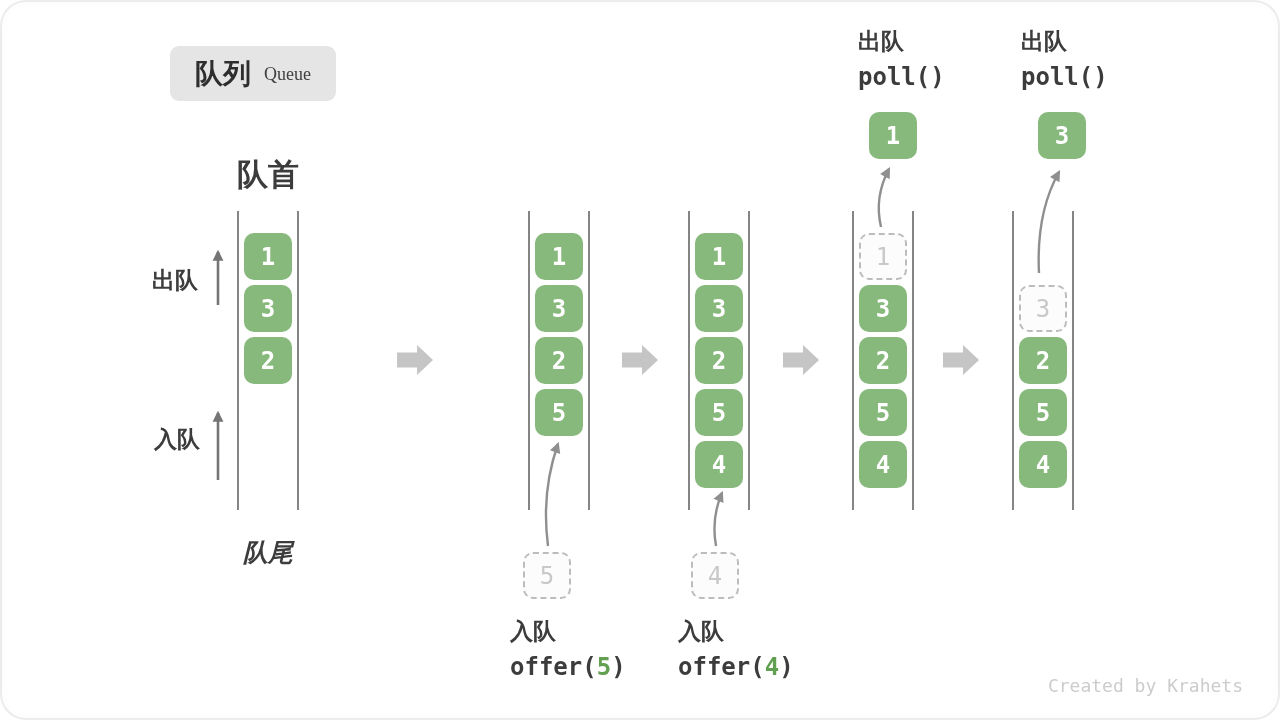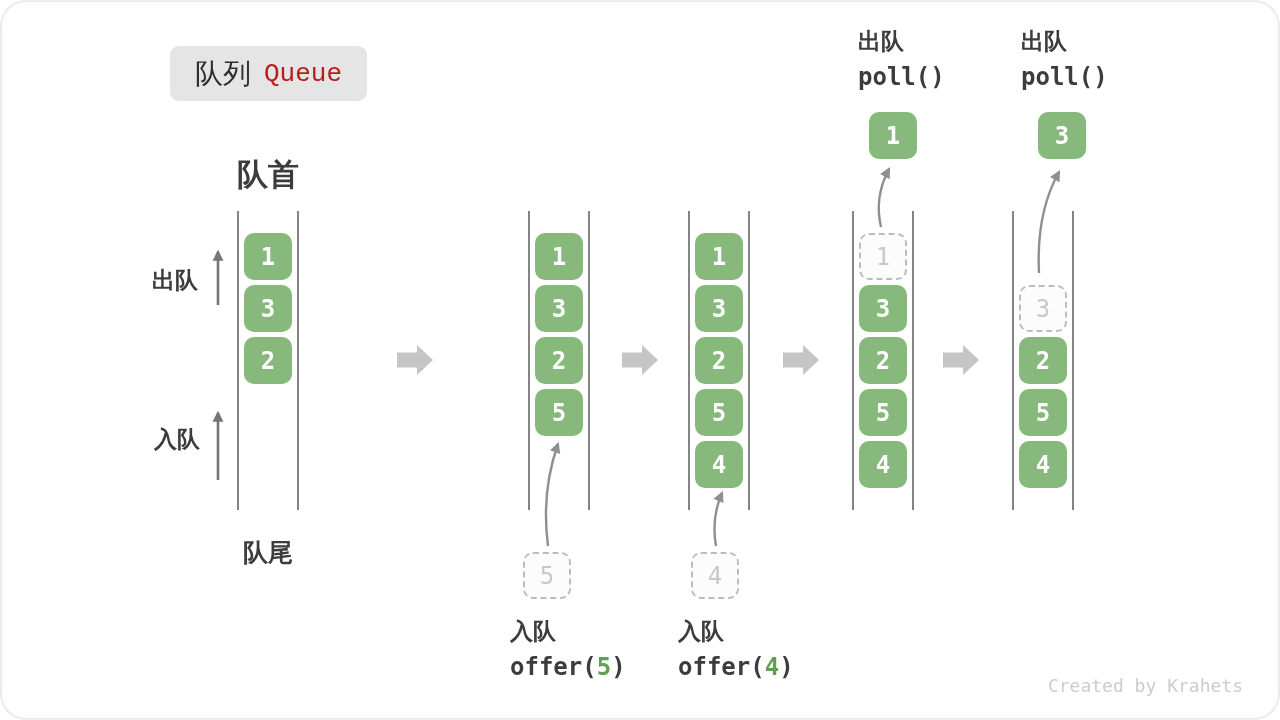--- a/index.html
+++ b/index.html
@@ -6,26 +6,26 @@
   .canvas{position:relative;width:1280px;height:720px;background:#fff;border-radius:26px;
           box-shadow: inset 0 0 0 2px #ececec, inset 0 0 10px rgba(0,0,0,0.03);
           font-family:"Liberation Sans",sans-serif;}
   #overlay{position:absolute;left:0;top:0;}
   #states{position:absolute;left:0;top:0;width:100%;height:100%;}
   .state{position:absolute;left:0;top:0;width:100%;height:100%;pointer-events:none;}
 
   .badge{position:absolute;left:170px;top:46px;height:55px;padding:0 25px;
          background:var(--badge-bg,#e5e5e5);border-radius:9px;
          display:flex;align-items:center;gap:13px;}
-  .badge-zh{font-weight:normal;font-size:28px;color:#2e2e2e;line-height:1;}
-  .badge-en{font-family:Liberation Mono, monospace;font-size:26px;color:#b91c1c;line-height:1;}
+  .badge-zh{font-weight:bold;font-size:28px;color:#2e2e2e;line-height:1;}
+  .badge-en{font-family:Liberation Serif, serif;font-size:18px;color:#404040;line-height:1;}
 
   .cjk-label{position:absolute;font-weight:bold;color:var(--text-dark,#3c3c3c);line-height:1;white-space:nowrap;}
   .head-label{left:268px;top:159px;transform:translateX(-50%);font-size:31px;}
-  .tail-label{left:268px;top:540px;transform:translateX(-50%);font-size:25px;}
+  .tail-label{left:268px;top:540px;transform:translateX(-50%);font-size:25px;font-style:italic;}
   .dequeue-label{left:152px;top:269px;font-size:23px;}
   .enqueue-label{left:154px;top:428px;font-size:23px;}
 
   .box{position:absolute;width:48px;height:47px;border-radius:10px;box-sizing:border-box;
        display:flex;align-items:center;justify-content:center;
        font-family:"DejaVu Sans Mono",monospace;font-weight:bold;font-size:24px;line-height:1;}
   .box.filled{background:var(--item-green,#87b97c);color:#ffffff;}
   .box.dashed{border:2.5px dashed var(--dashed-border,#bcbcbc);background:#fcfcfc;
               color:var(--dashed-text,#c8c8c8);font-weight:normal;}
 

